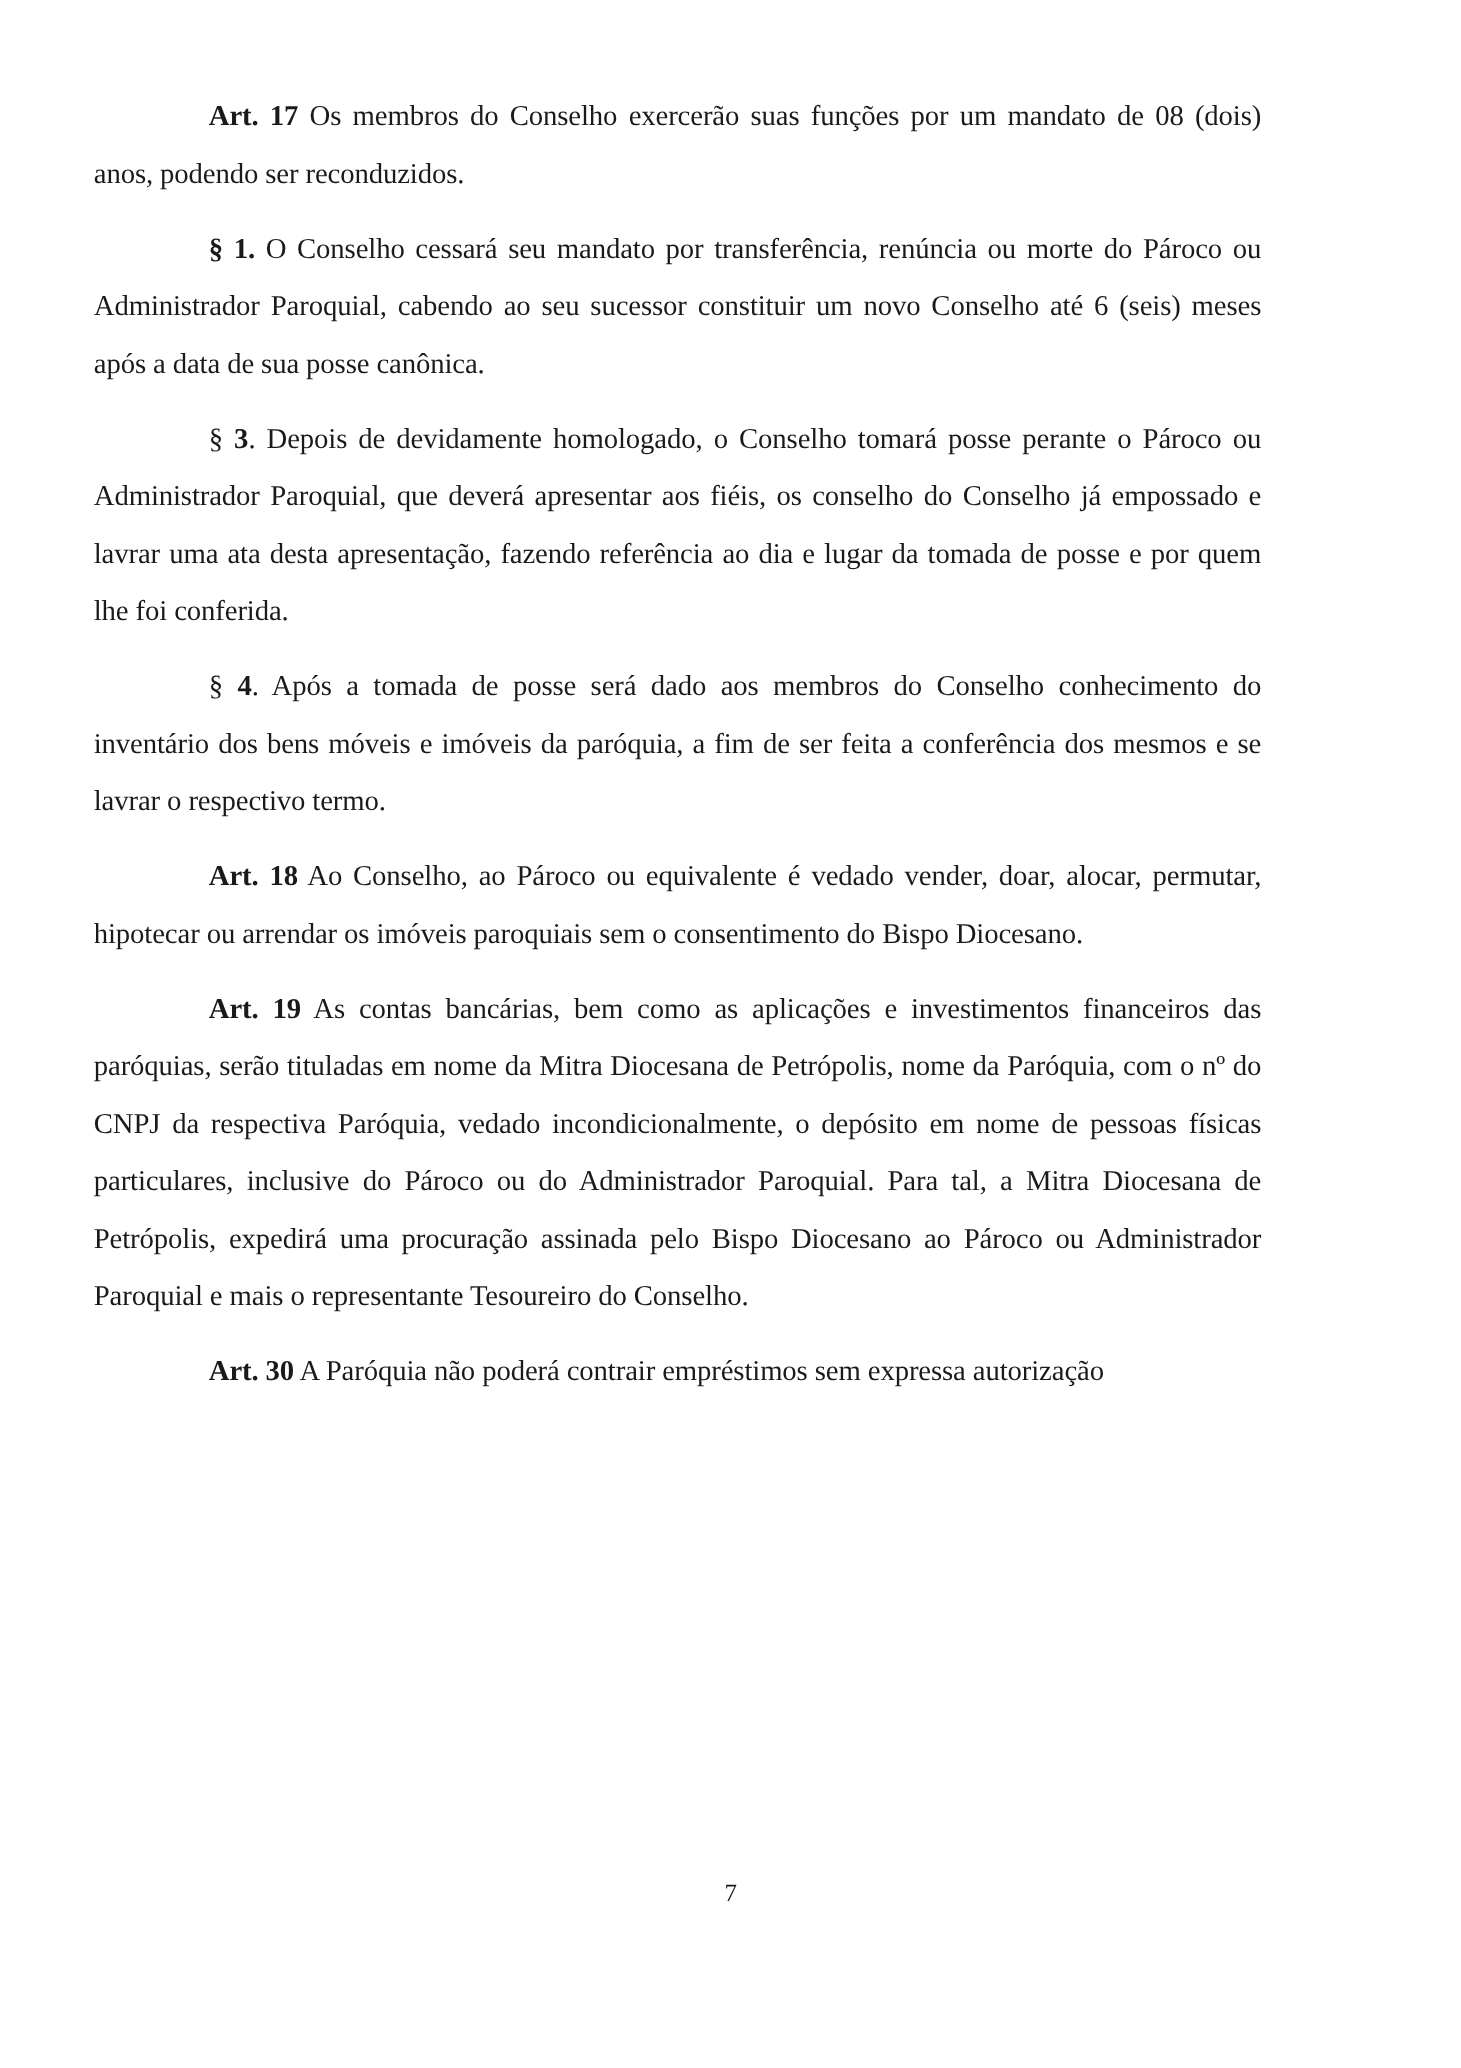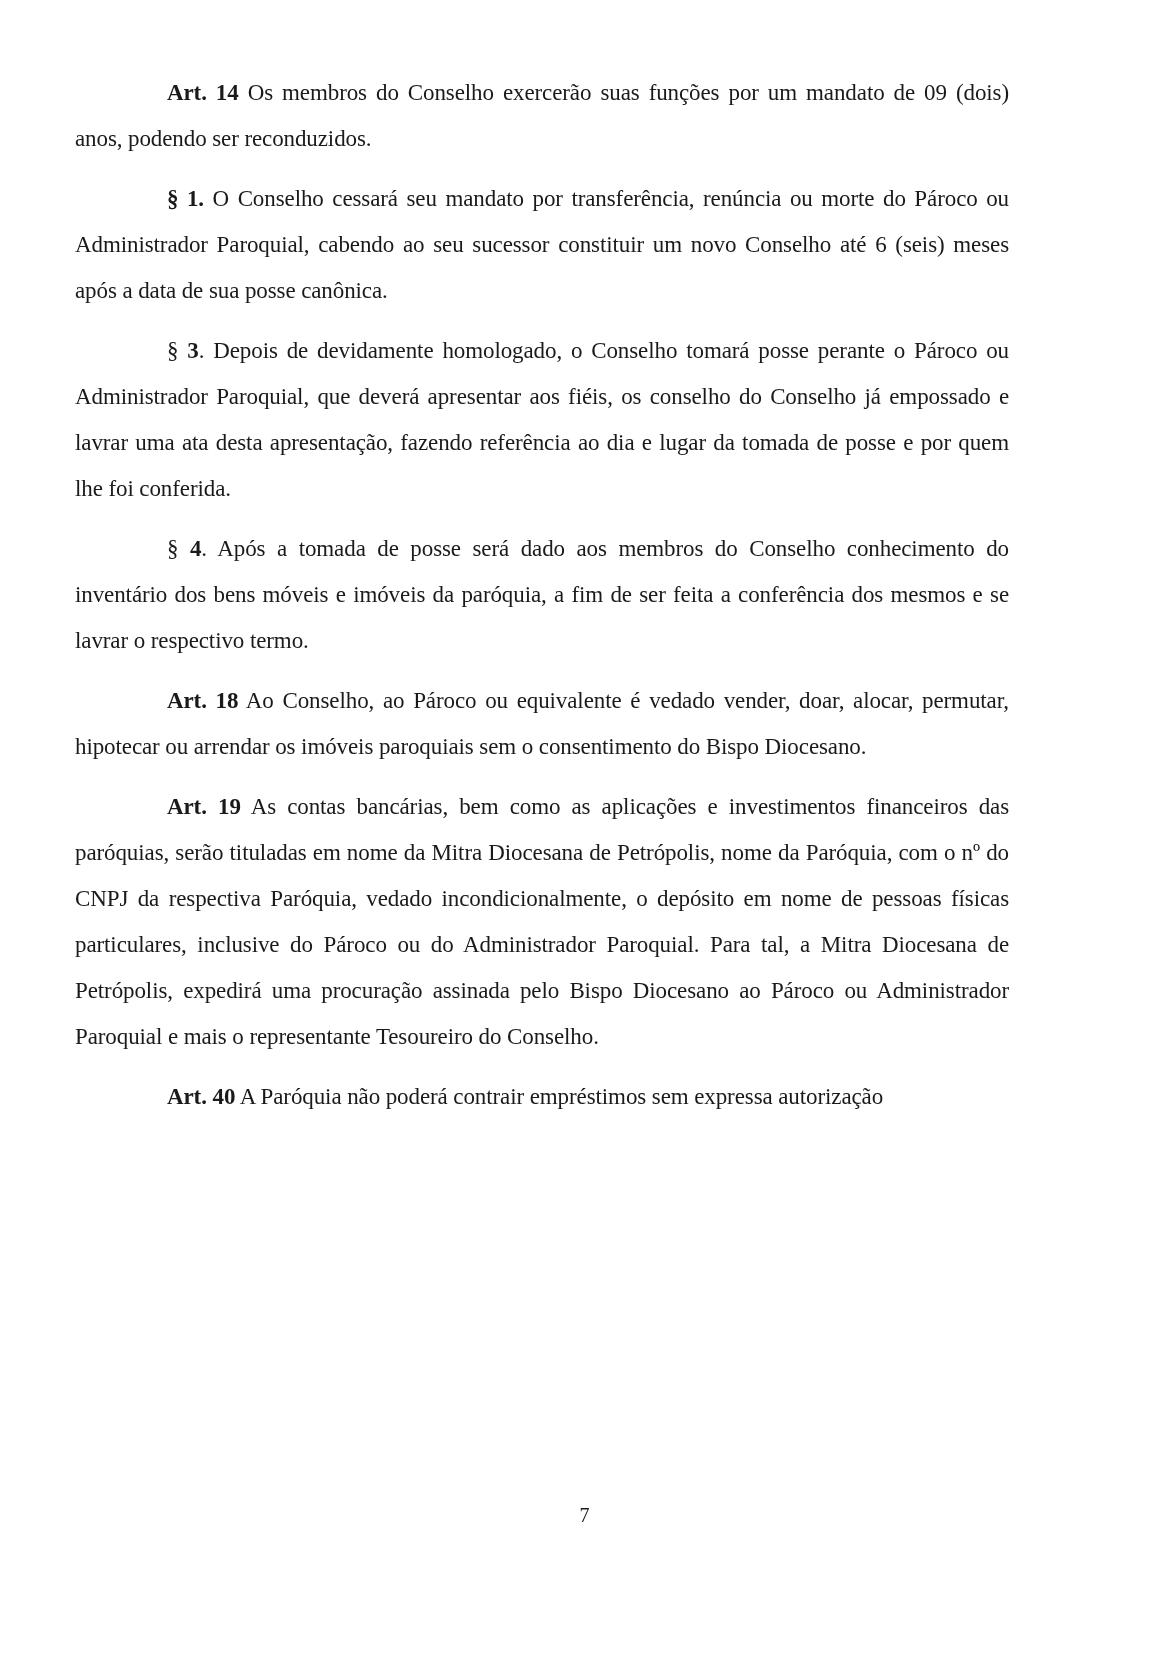--- a/index.html
+++ b/index.html
@@ -45,32 +45,32 @@
       line-height: 26px;
       font-family: "Liberation Serif", "DejaVu Serif", serif;
       color: #1a1a1a;
     }
   </style>
 </head>
 <body>
 
 <div class="page">
 
-  <p class="para"><span class="sym"></span><span class="lead">Art. 14</span><span>  Os membros do Conselho exercerão suas funções por um mandato de 09 (dois) anos, podendo ser reconduzidos.</span></p>
+  <p class="para"><span class="sym"></span><span class="lead">Art. 17</span><span>  Os membros do Conselho exercerão suas funções por um mandato de 08 (dois) anos, podendo ser reconduzidos.</span></p>
 
   <p class="para"><span class="sym"></span><span class="lead">§ 1.</span><span> O Conselho cessará seu mandato por transferência, renúncia ou morte do Pároco ou Administrador Paroquial, cabendo ao seu sucessor constituir um  novo Conselho até 6 (seis) meses após a data de sua posse canônica.</span></p>
 
 
   <p class="para"><span class="sym">§ </span><span class="lead">3</span><span>. Depois de devidamente homologado, o Conselho tomará posse perante o Pároco ou Administrador Paroquial, que deverá apresentar aos fiéis, os conselho do Conselho já empossado e lavrar uma ata desta apresentação, fazendo referência ao dia e lugar da tomada de posse e por quem lhe foi conferida.</span></p>
 
   <p class="para"><span class="sym">§ </span><span class="lead">4</span><span>. Após a tomada de posse será dado aos membros do Conselho  conhecimento do inventário dos bens móveis e imóveis da paróquia, a fim de ser feita a conferência dos mesmos e se lavrar o respectivo termo.</span></p>
 
   <p class="para"><span class="sym"></span><span class="lead">Art. 18</span><span> Ao Conselho, ao  Pároco ou equivalente é vedado vender,  doar, alocar, permutar, hipotecar ou arrendar os imóveis paroquiais sem o consentimento do Bispo Diocesano.</span></p>
 
 
 
   <p class="para"><span class="sym"></span><span class="lead">Art. 19</span><span>  As contas bancárias, bem como as aplicações e investimentos financeiros das paróquias, serão tituladas em nome da Mitra Diocesana de Petrópolis, nome da Paróquia, com o nº do CNPJ da respectiva Paróquia, vedado incondicionalmente, o depósito em nome de pessoas físicas particulares, inclusive do Pároco ou do Administrador Paroquial. Para tal, a Mitra Diocesana de Petrópolis, expedirá uma procuração assinada pelo Bispo Diocesano ao Pároco ou Administrador Paroquial e mais o representante Tesoureiro do Conselho.</span></p>
 
-  <p class="para"><span class="sym"></span><span class="lead">Art. 40</span><span>  A Paróquia não poderá contrair empréstimos sem expressa autorização</span></p>
+  <p class="para"><span class="sym"></span><span class="lead">Art. 30</span><span>  A Paróquia não poderá contrair empréstimos sem expressa autorização</span></p>
 
 </div>
 
 <div class="page-number">7</div>
 
 </body></html>

